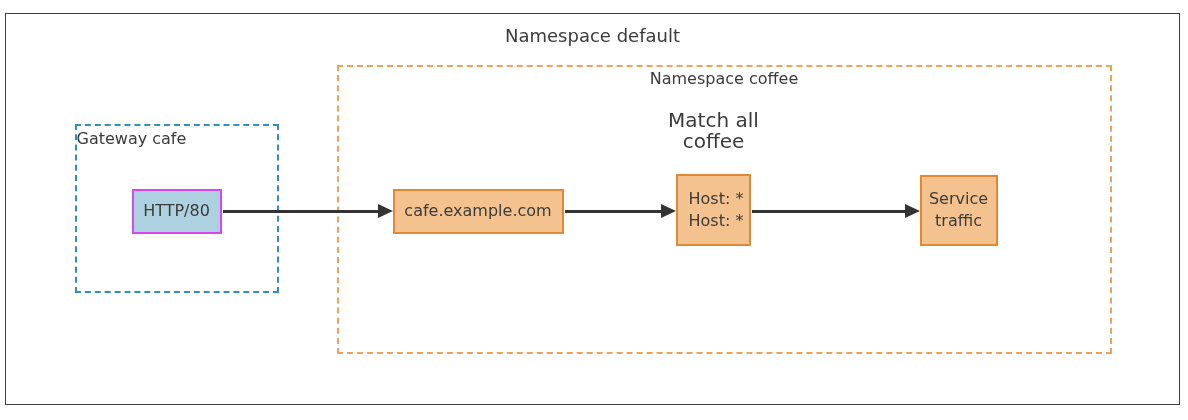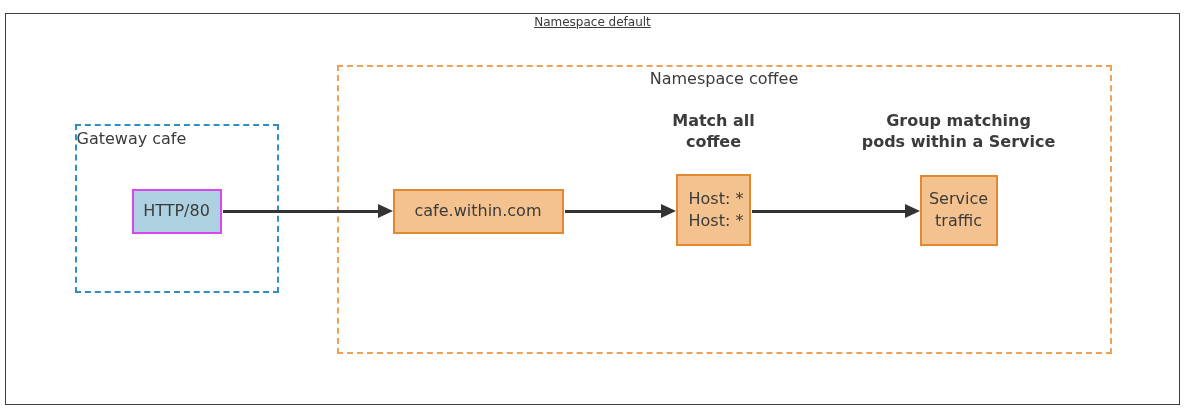--- a/index.html
+++ b/index.html
@@ -18,26 +18,25 @@
   
   .namespace-box {
     position: absolute;
     left: 5px; top: 13px;
     width: 1175px; height: 392px;
     border: 1.5px solid #3f3f3f;
     background: #ffffff;
   }
   .namespace-title {
     position: absolute;
-    left: 0; top: 1px;
+    left: 0; top: 11px;
     width: 100%;
     text-align: center;
-    font-size: 12px;
+    font-size: 18px;
     color: #3b3b3b;
-    text-decoration: underline;
   }
   
   .gateway-box {
     position: absolute;
     left: 74px; top: 124px;
     width: 204px; height: 169px;
     border: 2px dashed #2f8fc5;
   }
   .gateway-title {
     position: absolute;
@@ -80,24 +79,23 @@
   }
   .node-http80 { left: 131px; top: 188px; width: 90px; height: 45px; }
   .node-hostname { left: 392px; top: 188px; width: 171px; height: 45px; }
   .node-match { left: 675px; top: 173px; width: 75px; height: 72px;
                 justify-content: flex-start; text-align: left; padding-left: 11px; }
   .node-service { left: 919px; top: 174px; width: 78px; height: 71px; }
   
   .annotation {
     position: absolute;
     text-align: center;
-    font-size: 16px;
+    font-size: 20px;
     line-height: 21px;
     color: #3b3b3b;
-    font-weight: bold;
   }
   .annotation-match { left: 638px; top: 109px; width: 150px; }
   .annotation-group { left: 858px; top: 109px; width: 200px; }
   
   .arrow {
     position: absolute;
     height: 3px;
     background: #333333;
   }
   .arrow::after {
@@ -126,28 +124,24 @@
     </div>
 
     <div class="httproute-box" style="left:330.5px; top:50.5px;">
       <div class="httproute-title">Namespace coffee</div>
     </div>
 
     <div class="annotation annotation-match" style="left:632.5px; top:95.5px;">
       <div>Match all</div>
       <div>coffee</div>
     </div>
-    <div class="annotation annotation-group" style="left:852.5px; top:95.5px;">
-      <div>Group matching</div>
-      <div>pods within a Service</div>
-    </div>
 
     <div class="node node-blue node-http80" style="left:125.5px; top:174.5px;">HTTP/80</div>
 
-    <div class="node node-orange node-hostname" style="left:386.5px; top:174.5px;">cafe.within.com</div>
+    <div class="node node-orange node-hostname" style="left:386.5px; top:174.5px;">cafe.example.com</div>
 
     <div class="node node-orange node-match" style="left:669.5px; top:159.5px;">
       <div>
         <div>Host: *</div>
         <div>Host: *</div>
       </div>
     </div>
 
     <div class="node node-orange node-service" style="left:913.5px; top:160.5px;">
       <div>

